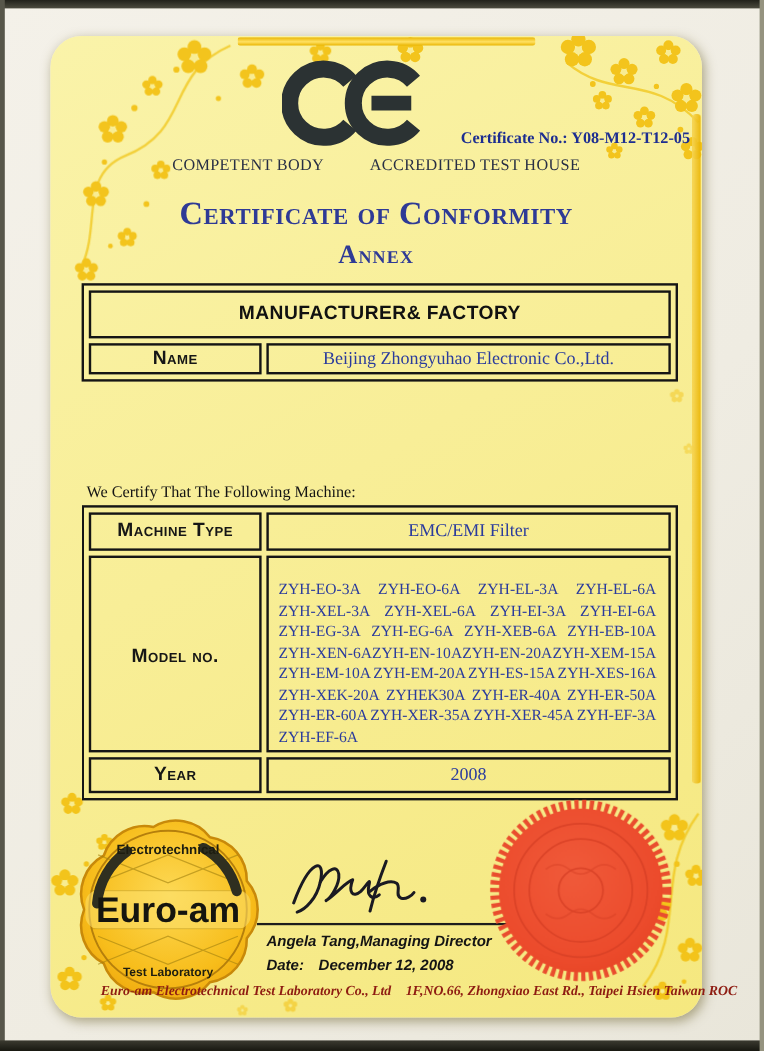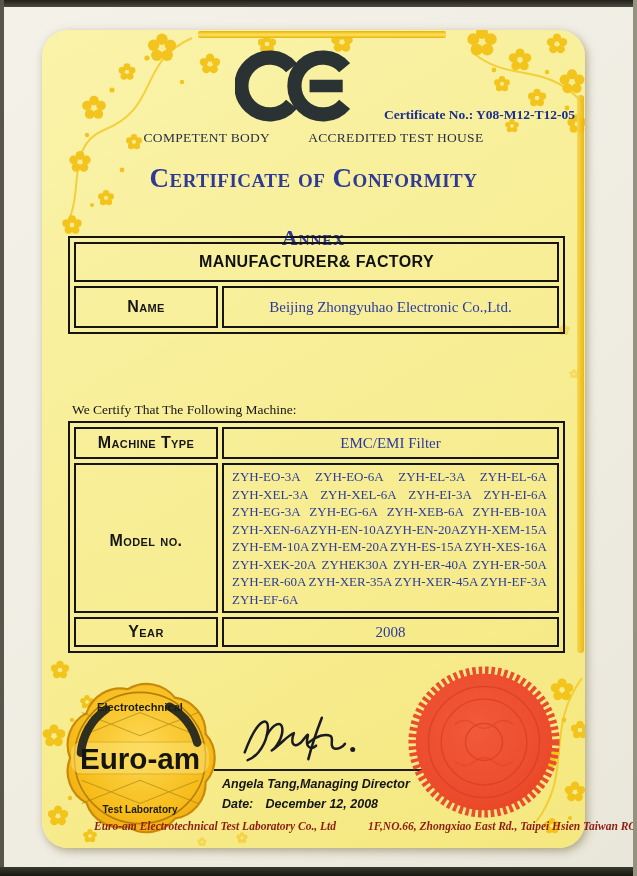--- a/index.html
+++ b/index.html
@@ -24,54 +24,54 @@
   .goldstripe{position:absolute;right:1px;top:65px;height:558px;width:7px;
     background:linear-gradient(90deg,#f7d554,#eab300);border-radius:3px;opacity:.9;}
 
   .ce{position:absolute;left:193px;top:20px;}
   .certno{position:absolute;right:10px;top:77px;font-weight:bold;font-size:13.5px;color:#1d2e91;}
   .competent{position:absolute;left:0;right:0;top:100px;display:flex;justify-content:center;gap:38px;
     font-size:13.5px;color:#272e44;letter-spacing:.3px;}
   .title{position:absolute;left:0;right:0;top:133px;text-align:center;font-variant:small-caps;
     font-size:27px;font-weight:600;color:#2e3a96;letter-spacing:.5px;}
   .annex{position:absolute;left:0;right:0;top:169px;text-align:center;font-variant:small-caps;
-    font-size:22px;font-weight:600;color:#2e3a96;letter-spacing:1px;margin-top:26px;}
+    font-size:22px;font-weight:600;color:#2e3a96;letter-spacing:1px;}
 
   table.grid{border-collapse:separate;border-spacing:4px;border:2px solid #151515;width:497px;}
   table.grid td{border:2px solid #151515;vertical-align:middle;}
   .t1{position:absolute;left:26px;top:206px;}
   .t2{position:absolute;left:26px;top:391px;}
   .hdr{height:34px;text-align:center;font-family:Liberation Sans, sans-serif;font-weight:bold;
     font-size:16px;color:#111;letter-spacing:.4px;}
   .lbl{width:138px;text-align:center;font-family:"Liberation Sans",sans-serif;font-weight:bold;
     font-size:16px;color:#161616;font-variant:small-caps;letter-spacing:.4px;}
   .val{text-align:center;font-size:15px;color:#2a3b9d;}
-  .row-name{height:42px;}
+  .row-name{height:26px;}
   .row-addr{height:58px;}
   .addr-line{line-height:27px;}
   .row-mt{height:32px;padding-left:32px;}
   .row-year{height:30px;}
-  .models{padding:3px 10px 3px 8px;vertical-align:top;}
+  .models{padding:17px 10px 3px 8px;vertical-align:top;}
   .model-line{display:flex;justify-content:space-between;font-size:13px;color:#2a3b9d;line-height:17.5px;}
   .lbl-top{vertical-align:top;padding-top:6px;text-align:center;}
 
   .certify{position:absolute;left:30px;top:372px;font-size:13.5px;color:#141414;}
 
   .euroam{position:absolute;left:8px;top:638px;}
   .sig{position:absolute;left:195px;top:678px;}
   .sigline{position:absolute;left:172px;top:739px;width:218px;height:2px;background:#1d1d1d;}
   .sigblock{position:absolute;left:180px;top:744px;font-family:"Liberation Sans",sans-serif;
     font-style:italic;font-weight:bold;font-size:12.5px;color:#141414;line-height:19px;}
   .sigblock .rowline{white-space:nowrap;margin-top:1px;}
   .sigblock .dl{display:inline-block;min-width:40px;}
   .maillink{color:#1c3eaa;text-decoration:underline;}
   .seal{position:absolute;left:364px;top:634px;}
   .footer{position:absolute;left:36px;right:4px;top:790px;text-align:center;
     font-weight:bold;font-style:italic;font-size:11.5px;color:#8e1c12;white-space:nowrap;}
-  .footer span{margin:0 16px;}
+  .footer span{margin:0 6px;}
 </style>
 </head>
 <body>
 
 <div class="photo">
   <div class="edge-top"></div>
   <div class="edge-left"></div>
   <div class="edge-bottom"></div>
   <div class="edge-right"></div>
 

